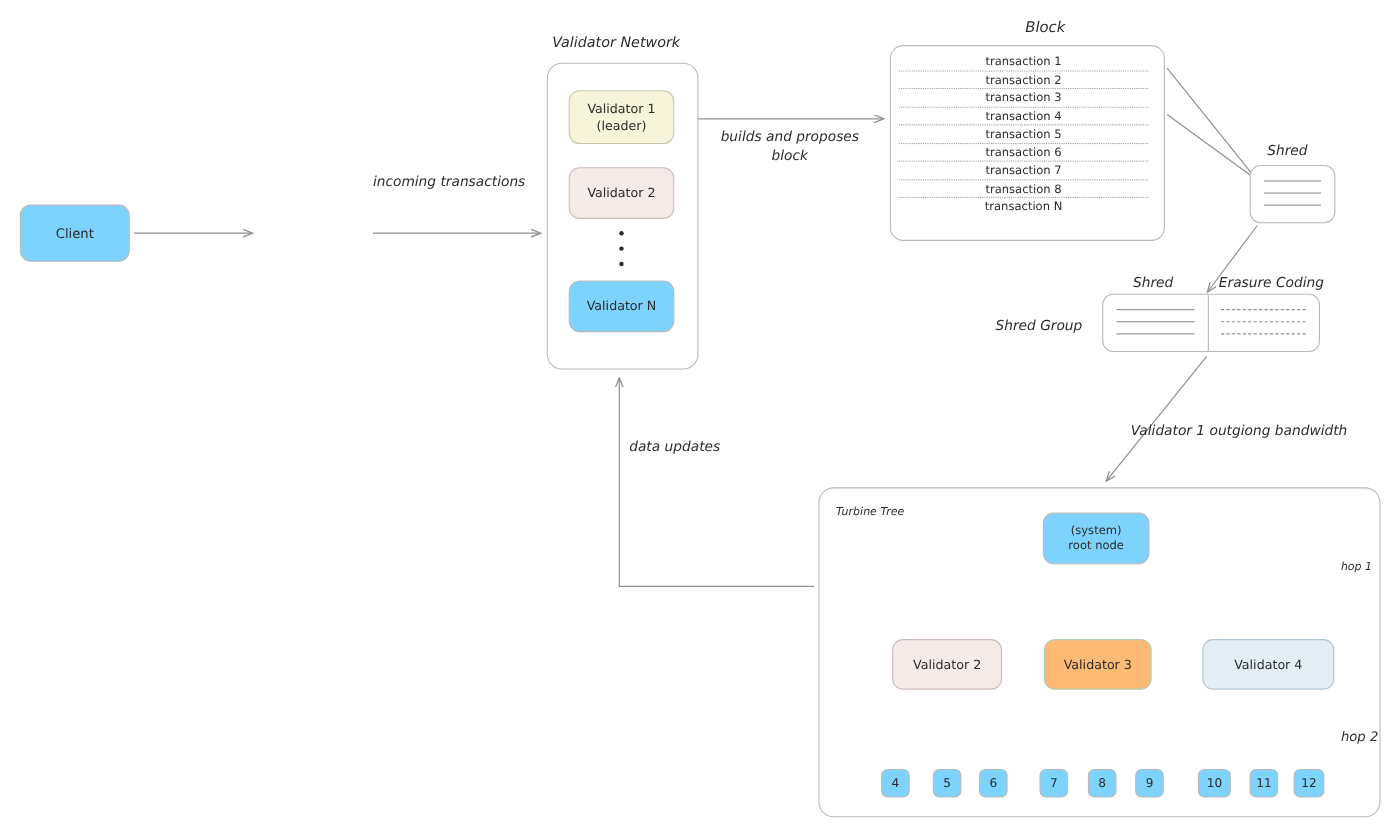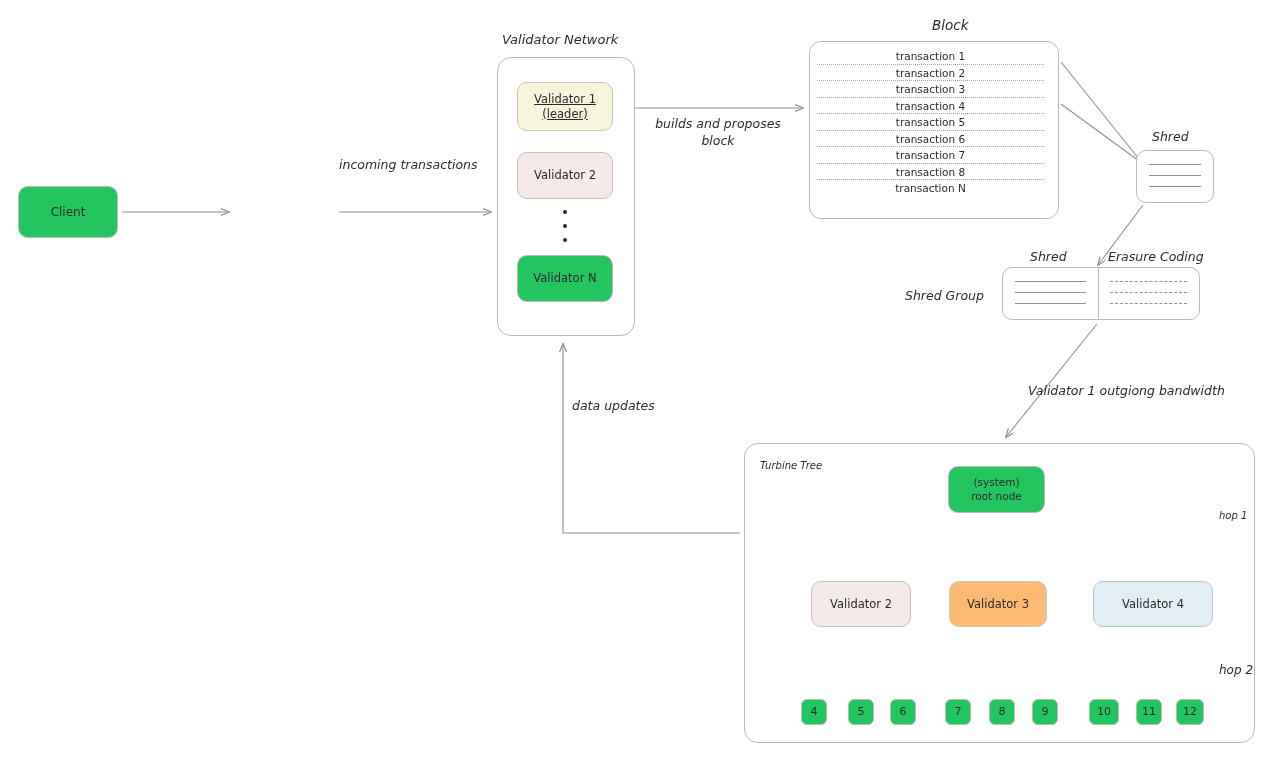--- a/index.html
+++ b/index.html
@@ -7,35 +7,35 @@
     width:1265px;height:759px;position:relative;overflow:hidden;
     font-family:"DejaVu Sans",sans-serif;
     color:#2b2b2b;
     -webkit-font-smoothing:antialiased;
   }
   #stage{position:absolute;left:0;top:0;width:1265px;height:759px;}
   svg#wires{position:absolute;left:0;top:0;width:1265px;height:759px;pointer-events:none;}
 
   .node{
     position:absolute;box-sizing:border-box;
-    border:1.3px solid #b9b9bd;border-radius:10px;background:#22c55e;
+    border:1.3px solid #b9b9bd;border-radius:10px;background:#7dd3fc;
     display:flex;align-items:center;justify-content:center;
     text-align:center;line-height:1.25;
   }
   .lbl{position:absolute;white-space:nowrap;font-style:italic;}
 
   
   #client{left:18px;top:186px;width:100px;height:52px;font-size:12px;}
   #rpc{left:235px;top:186px;width:98px;height:52px;font-size:12px;}
   #lbl-incoming{left:339px;top:157px;font-size:12.5px;}
 
   
   #vnet-title{left:502px;top:32px;font-size:13px;}
   #vnet{left:497px;top:57px;width:138px;height:279px;border-radius:14px;background:#fff;}
-  #v1{left:517px;top:82px;width:96px;height:49px;background:#f6f5dc;border-color:#c9c7ae;font-size:11.5px;text-decoration:underline;}
+  #v1{left:517px;top:82px;width:96px;height:49px;background:#f6f5dc;border-color:#c9c7ae;font-size:11.5px;}
   #v2{left:517px;top:152px;width:96px;height:47px;background:#f4ebe9;border-color:#ccbcb8;font-size:11.5px;}
   #vn{left:517px;top:255px;width:96px;height:47px;font-size:11.5px;}
   .dot{position:absolute;width:4px;height:4px;border-radius:50%;background:#2b2b2b;}
   #d1{left:563px;top:210px;} #d2{left:563px;top:224px;} #d3{left:563px;top:238px;}
 
   #lbl-builds{left:718px;top:116px;transform:translateX(-50%);font-size:12.5px;text-align:center;line-height:1.35;}
 
   
   #block-title{left:932px;top:17px;font-size:13.5px;}
   #block{left:809px;top:41px;width:250px;height:178px;border-radius:12px;display:block;padding:9px 14px 0 7px;background:#fff;}

